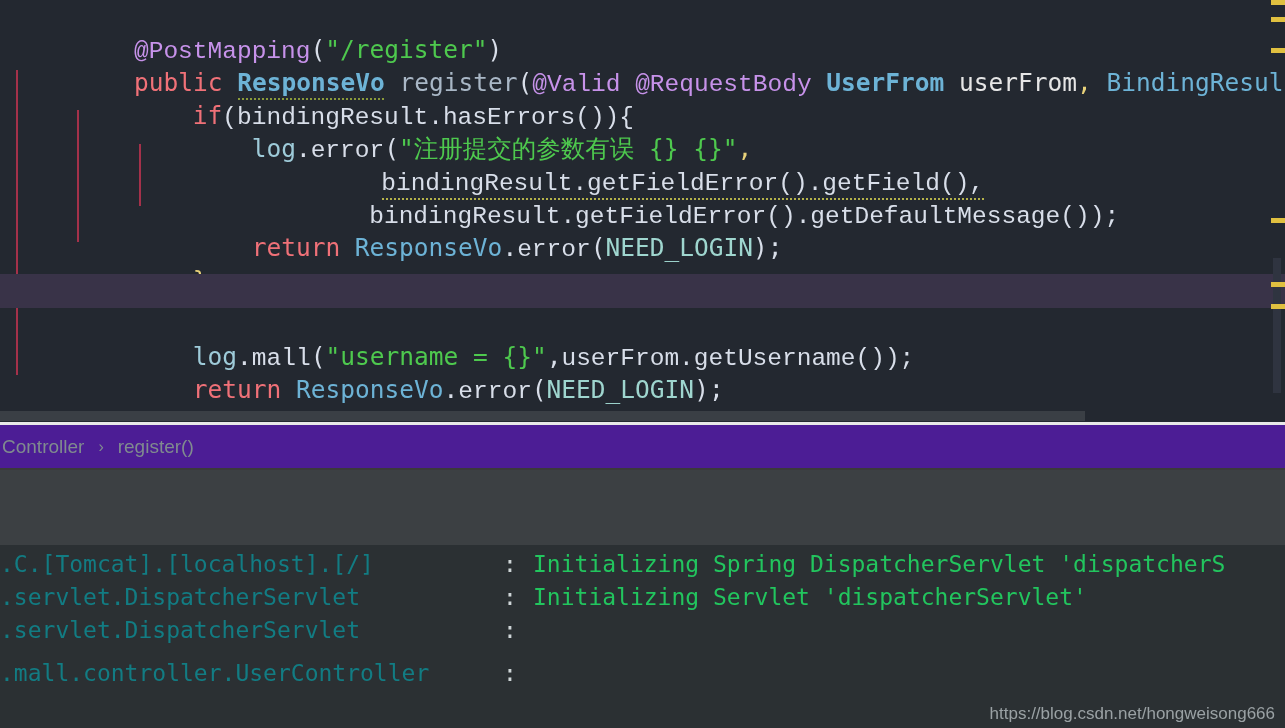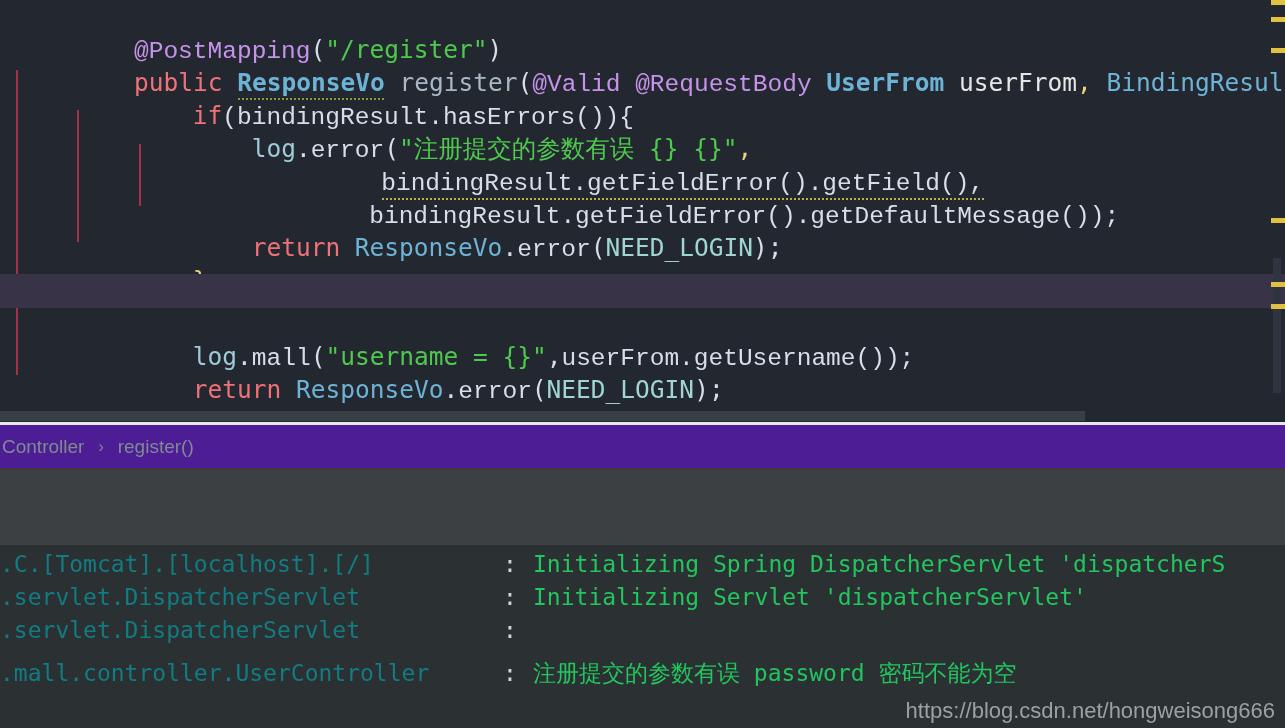--- a/index.html
+++ b/index.html
@@ -105,21 +105,21 @@
     font-size:23px;
   }
   .log-src{position:absolute;left:0;top:0;color:#127c83;}
   .log-colon{position:absolute;left:503px;top:0;color:#cfd6d8;}
   .log-msg{position:absolute;left:533px;top:0;color:#22c55e;}
 
   
   .watermark{
     position:absolute;right:10px;bottom:4px;
     font-family:"Liberation Sans",sans-serif;
-    font-size:22px;color:#9aa1a4;
+    font-size:17px;color:#9aa1a4;
   }
 </style>
 </head>
 <body>
 
 <div id="root">
 
   <div class="editor">
 
     <div class="guide" style="left:16px;top:70px;height:305px;"></div>
@@ -224,18 +224,17 @@
       <span class="log-colon">:</span>
       <span class="log-msg">Initializing Servlet 'dispatcherServlet'</span>
     </div>
     <div class="logline" style="top:3px;position:relative;">
       <span class="log-src">.servlet.DispatcherServlet</span>
       <span class="log-colon">:</span>
     </div>
     <div class="logline" style="top:3px;position:relative;margin-top:10px;">
       <span class="log-src">.mall.controller.UserController</span>
       <span class="log-colon">:</span>
-      <span class="log-msg">注册提交的参数有误 password 密码不能为空</span>
     </div>
     <div class="watermark">https://blog.csdn.net/hongweisong666</div>
   </div>
 
 </div>
 
 </body></html>

